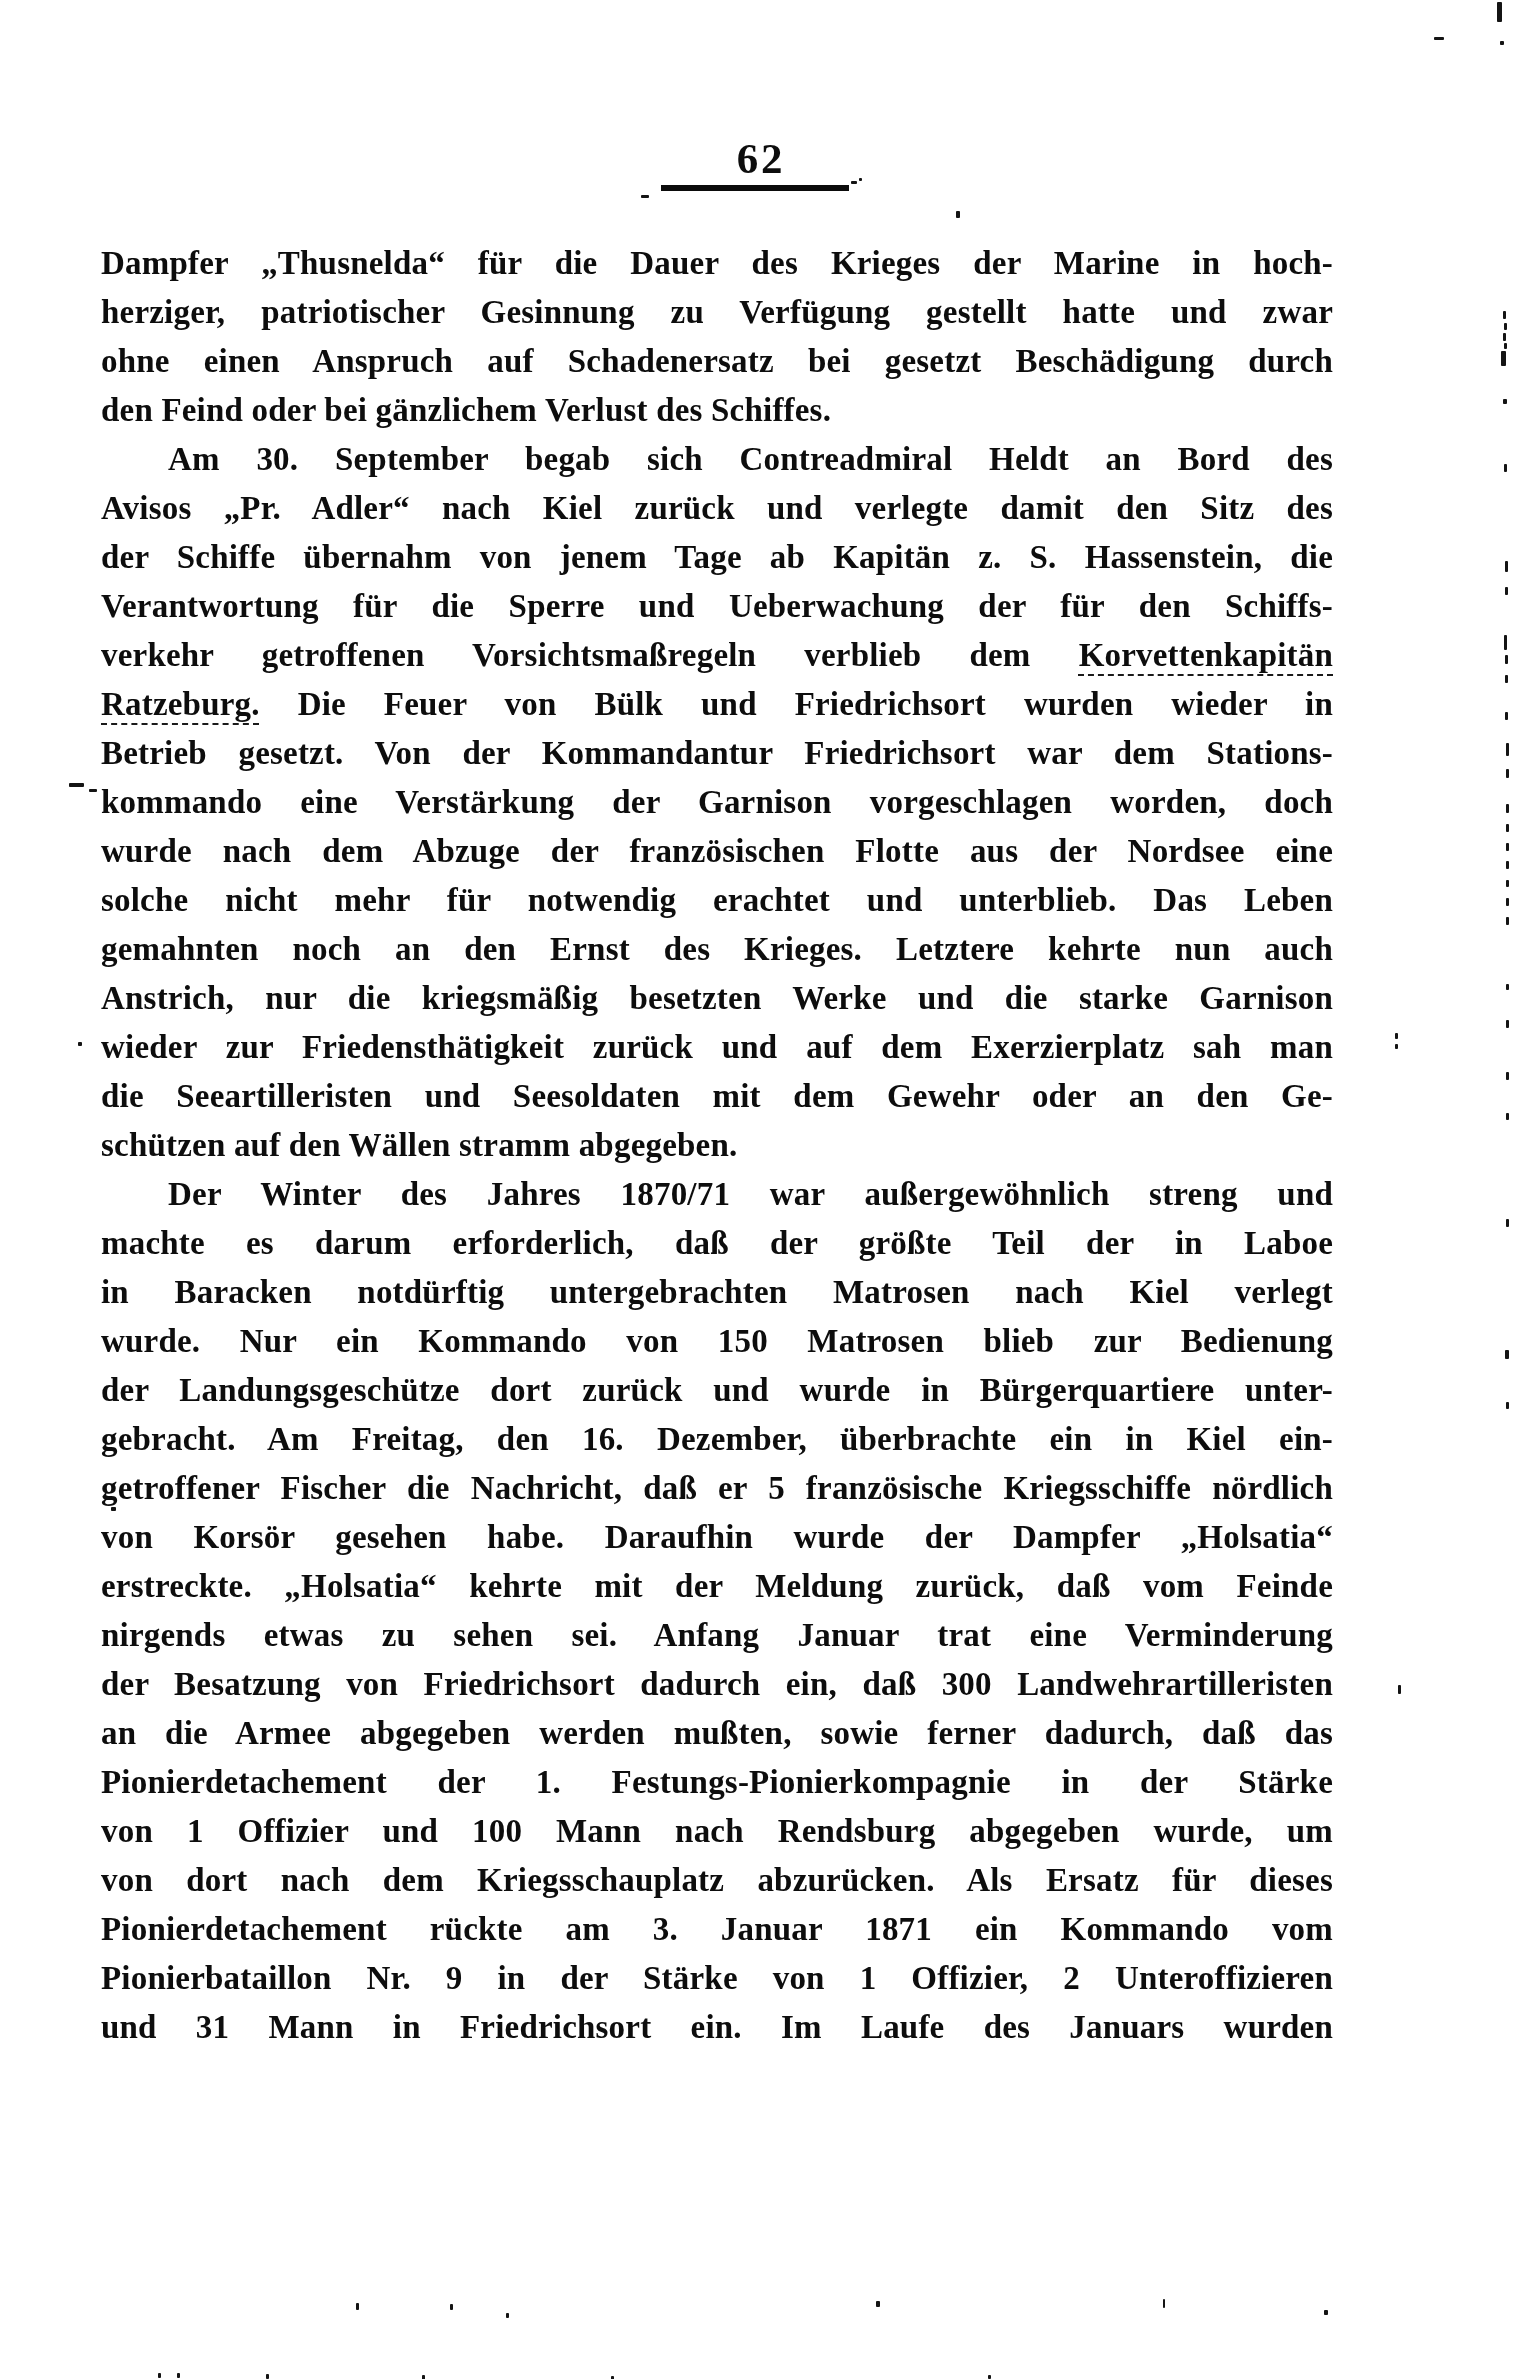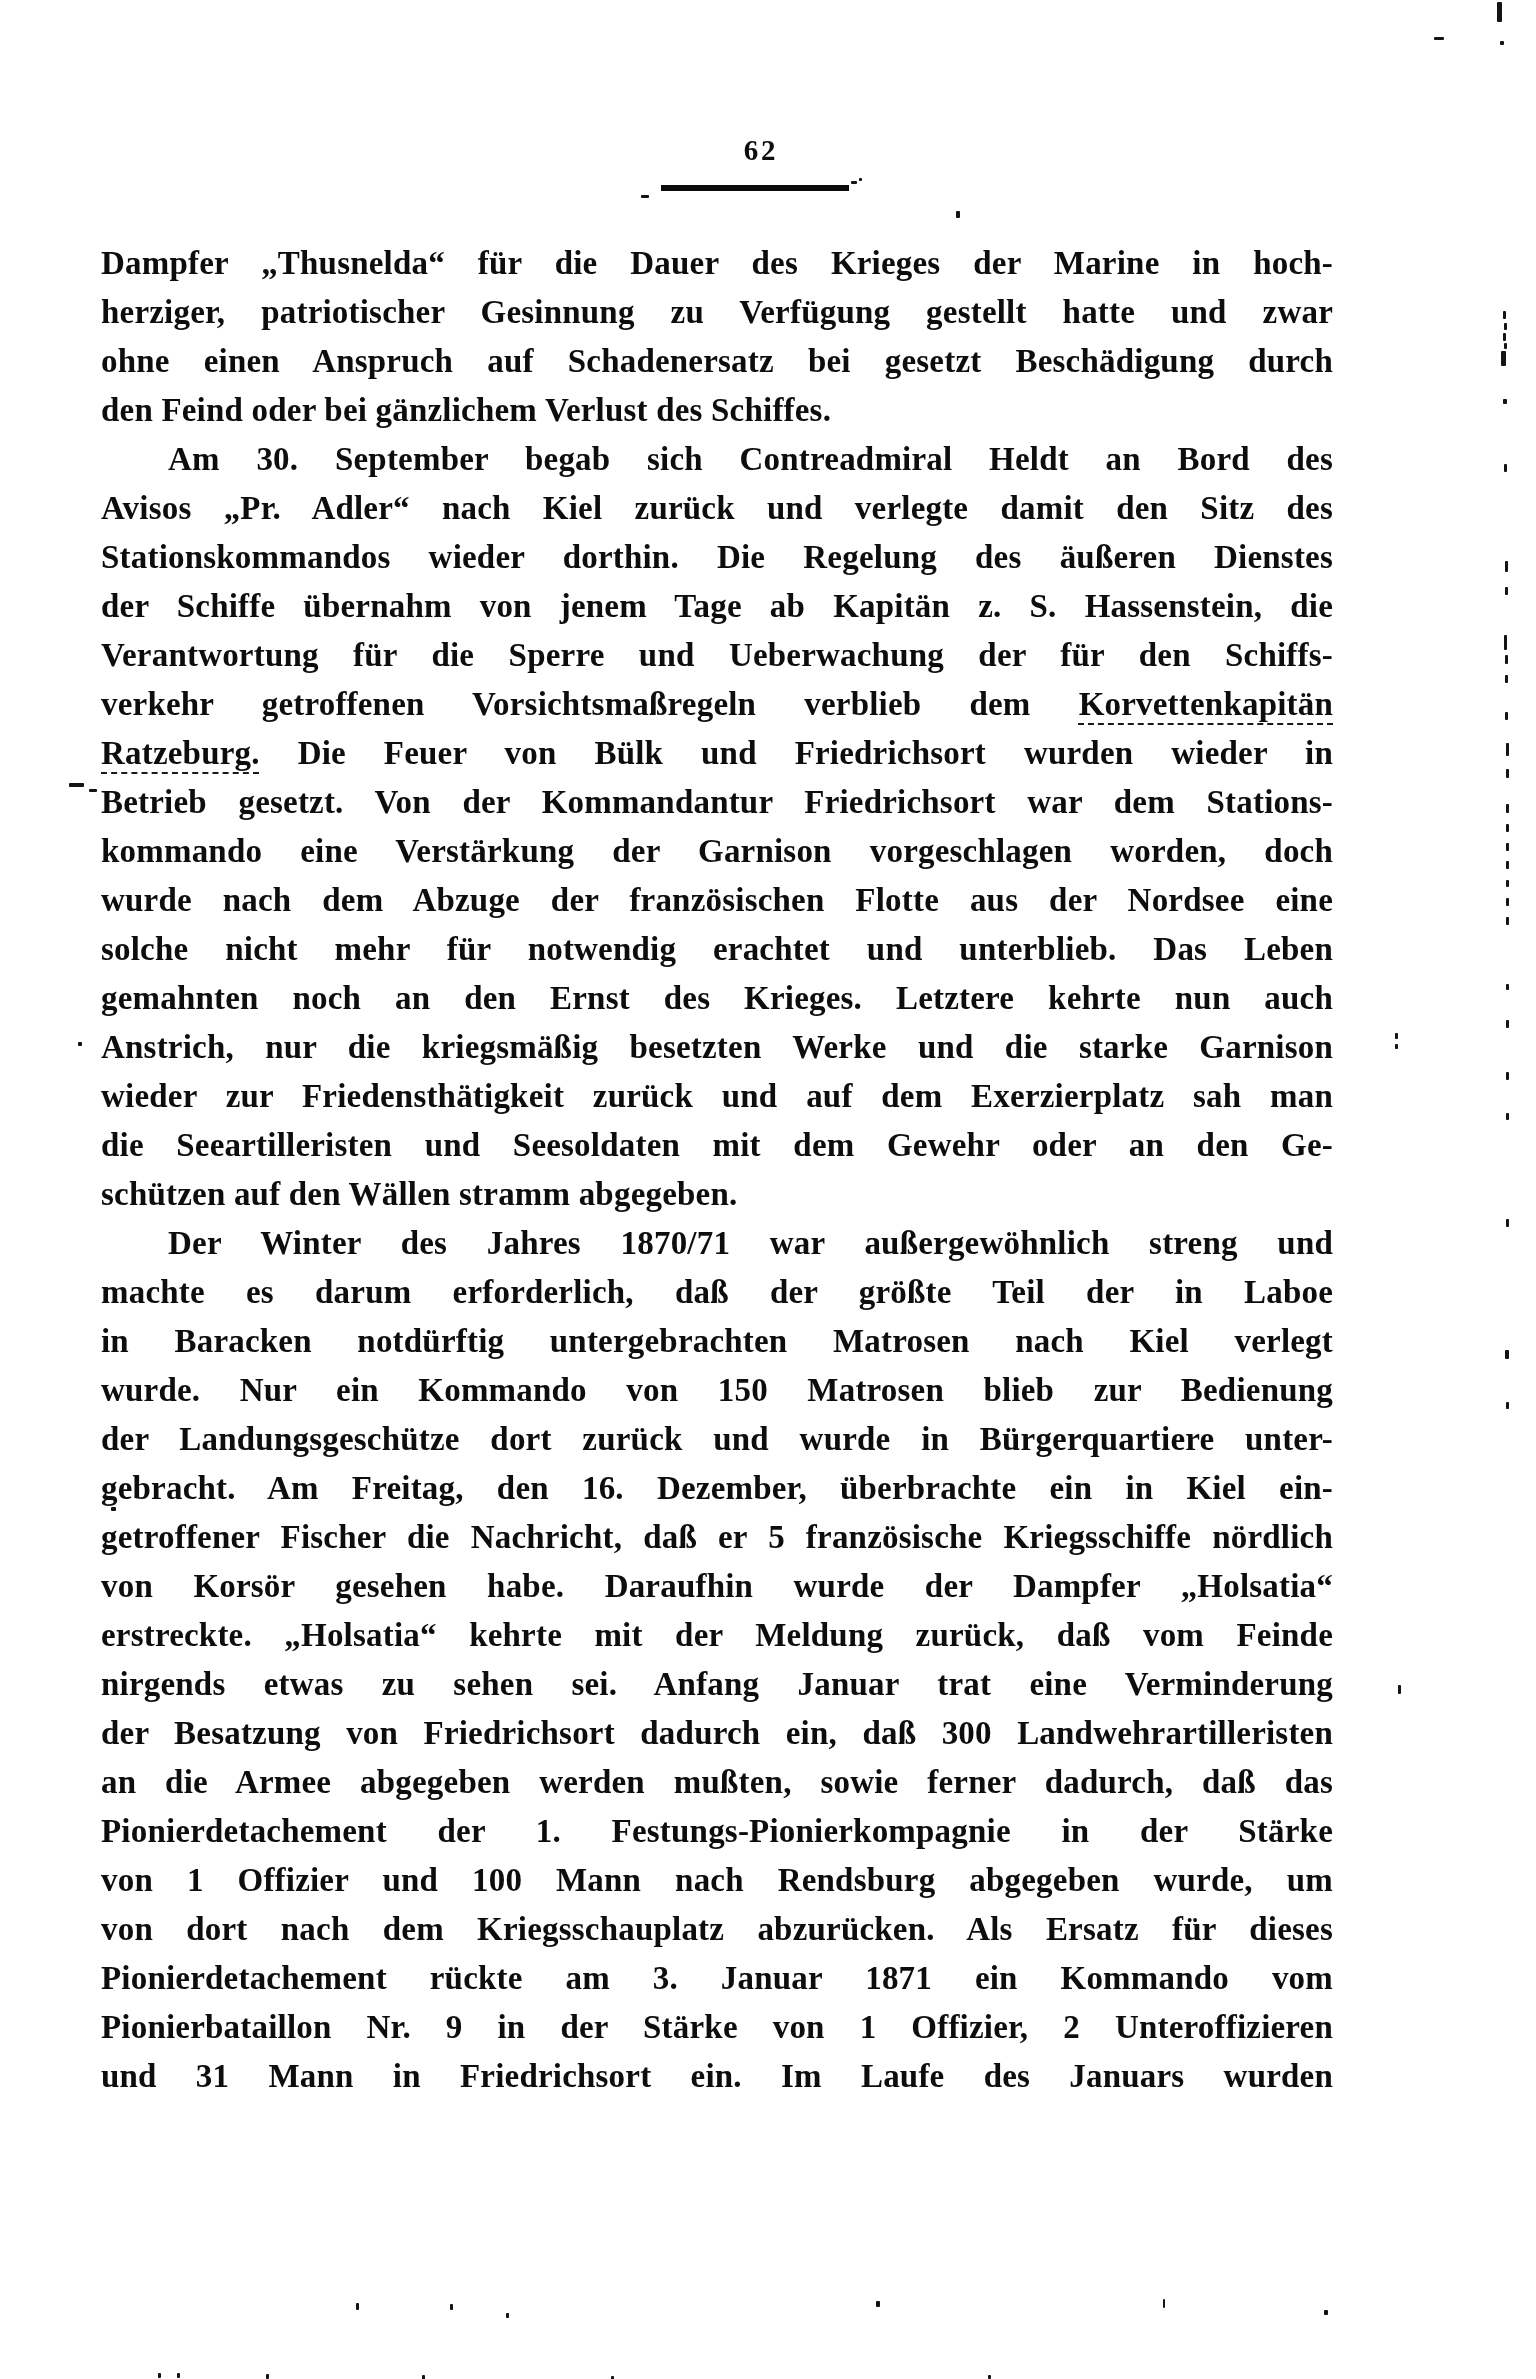--- a/index.html
+++ b/index.html
@@ -3,21 +3,21 @@
 <meta charset="utf-8">
 <style>
   html,body{margin:0;padding:0;}
   body{width:1536px;height:2379px;background:#ffffff;}
   .page{
     position:relative;width:1536px;height:2379px;background:#ffffff;
     font-family:"Liberation Serif", serif;color:#0d0d0d;overflow:hidden;
   }
   .page-number{
     position:absolute;left:718px;top:134px;width:86px;text-align:center;
-    font-size:29px;font-weight:700;letter-spacing:2.8px;color:#0d0d0d;
+    font-size:43px;font-weight:700;letter-spacing:2.8px;color:#0d0d0d;
   }
   .header-rule{
     position:absolute;left:661px;top:185px;width:188px;height:5.6px;background:#0b0b0b;
   }
   .text-block{
     position:absolute;left:101px;top:239px;width:1232px;
   }
   .line{
     height:49px;line-height:49px;font-size:33px;font-weight:700;
     white-space:nowrap;letter-spacing:0.2px;
@@ -40,21 +40,20 @@
 <div id="page" class="page">
   <div class="page-number">62</div>
   <div class="header-rule"></div>
   <div id="text-block" class="text-block" style="color: rgb(13, 13, 13);">
       <div class="line">Dampfer „Thusnelda“ für die Dauer des Krieges der Marine in hoch-</div>
       <div class="line">herziger, patriotischer Gesinnung zu Verfügung gestellt hatte und zwar</div>
       <div class="line">ohne einen Anspruch auf Schadenersatz bei gesetzt Beschädigung durch</div>
       <div class="line end">den Feind oder bei gänzlichem Verlust des Schiffes.</div>
       <div class="line indent">Am 30. September begab sich Contreadmiral Heldt an Bord des</div>
       <div class="line">Avisos „Pr. Adler“ nach Kiel zurück und verlegte damit den Sitz des</div>
-      <div class="line">Stationskommandos wieder dorthin.  Die Regelung des äußeren Dienstes</div>
       <div class="line">der Schiffe übernahm von jenem Tage ab Kapitän z. S. Hassenstein, die</div>
       <div class="line">Verantwortung für die Sperre und Ueberwachung der für den Schiffs-</div>
       <div class="line">verkehr getroffenen Vorsichtsmaßregeln verblieb dem <span class="hand-underline">Korvettenkapitän</span></div>
       <div class="line"><span class="hand-underline">Ratzeburg.</span>  Die Feuer von Bülk und Friedrichsort wurden wieder in</div>
       <div class="line">Betrieb gesetzt.  Von der Kommandantur Friedrichsort war dem Stations-</div>
       <div class="line">kommando eine Verstärkung der Garnison vorgeschlagen worden, doch</div>
       <div class="line">wurde nach dem Abzuge der französischen Flotte aus der Nordsee eine</div>
       <div class="line">solche nicht mehr für notwendig erachtet und unterblieb.  Das Leben</div>
       <div class="line">gemahnten noch an den Ernst des Krieges.  Letztere kehrte nun auch</div>
       <div class="line">Anstrich, nur die kriegsmäßig besetzten Werke und die starke Garnison</div>

